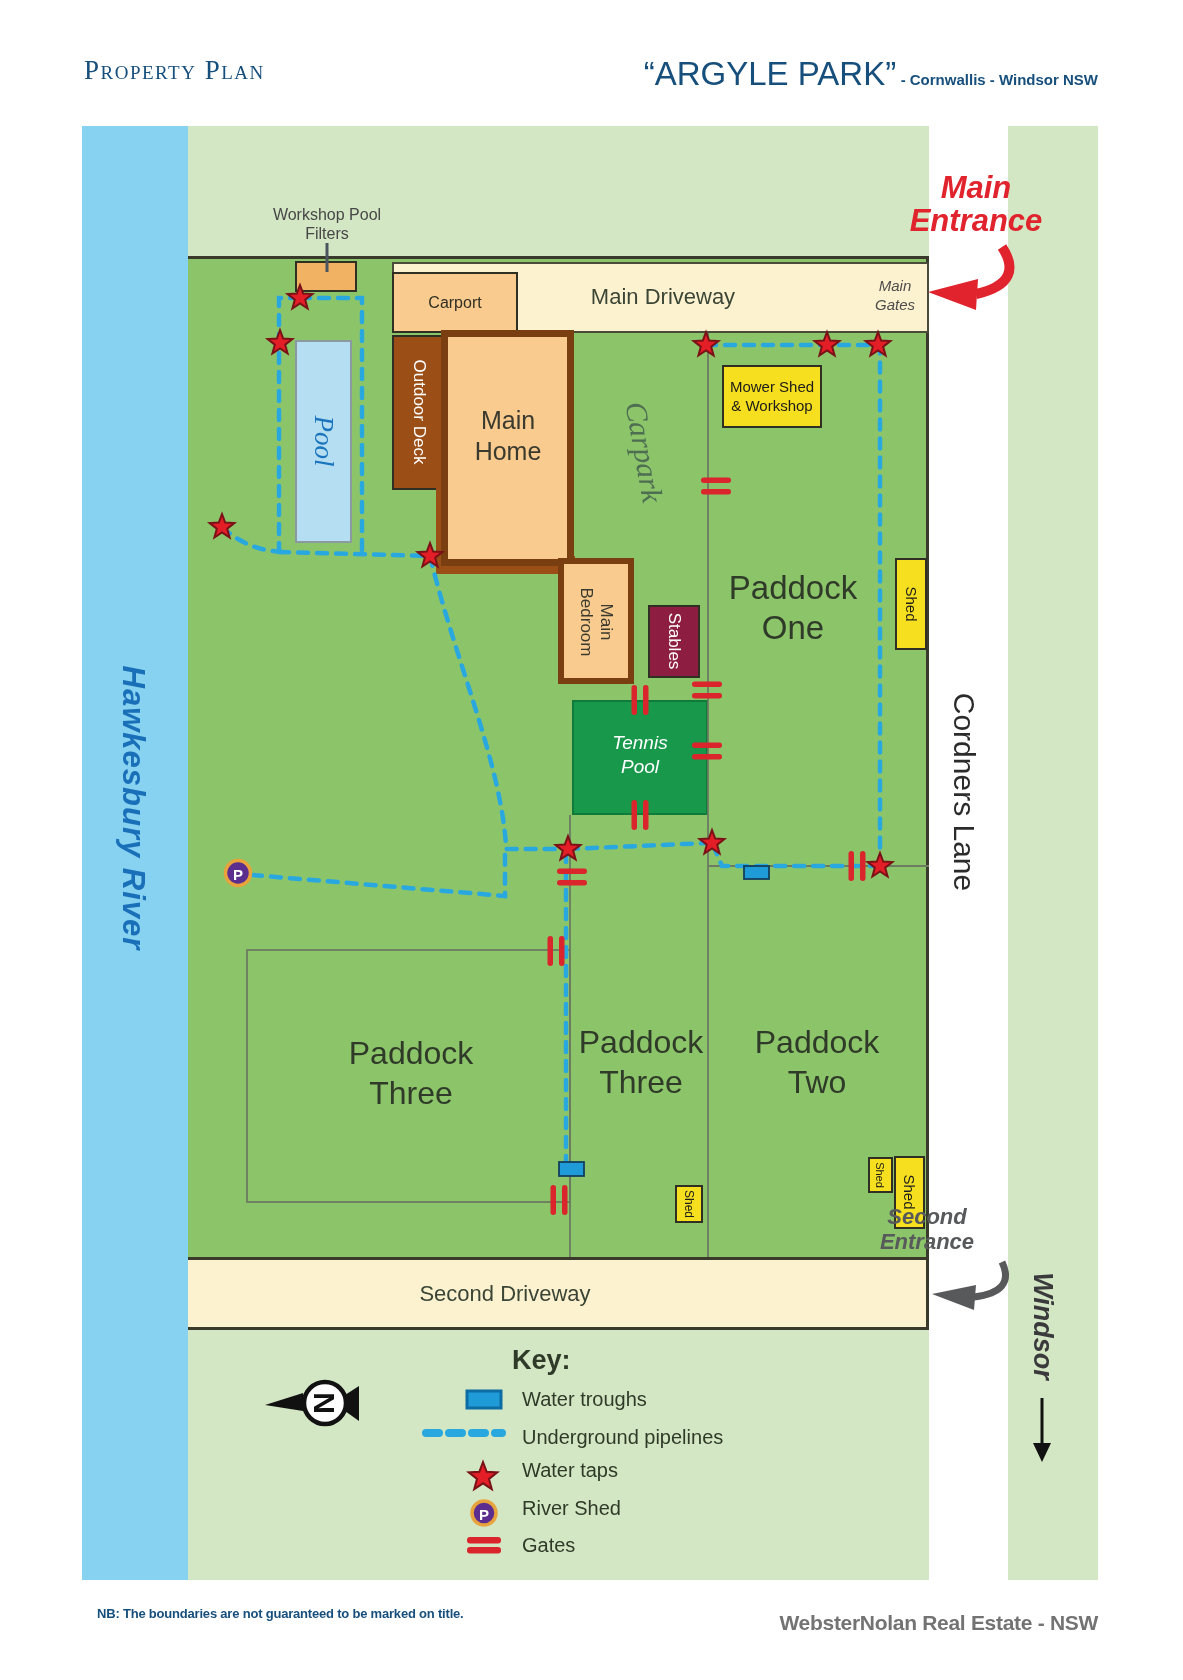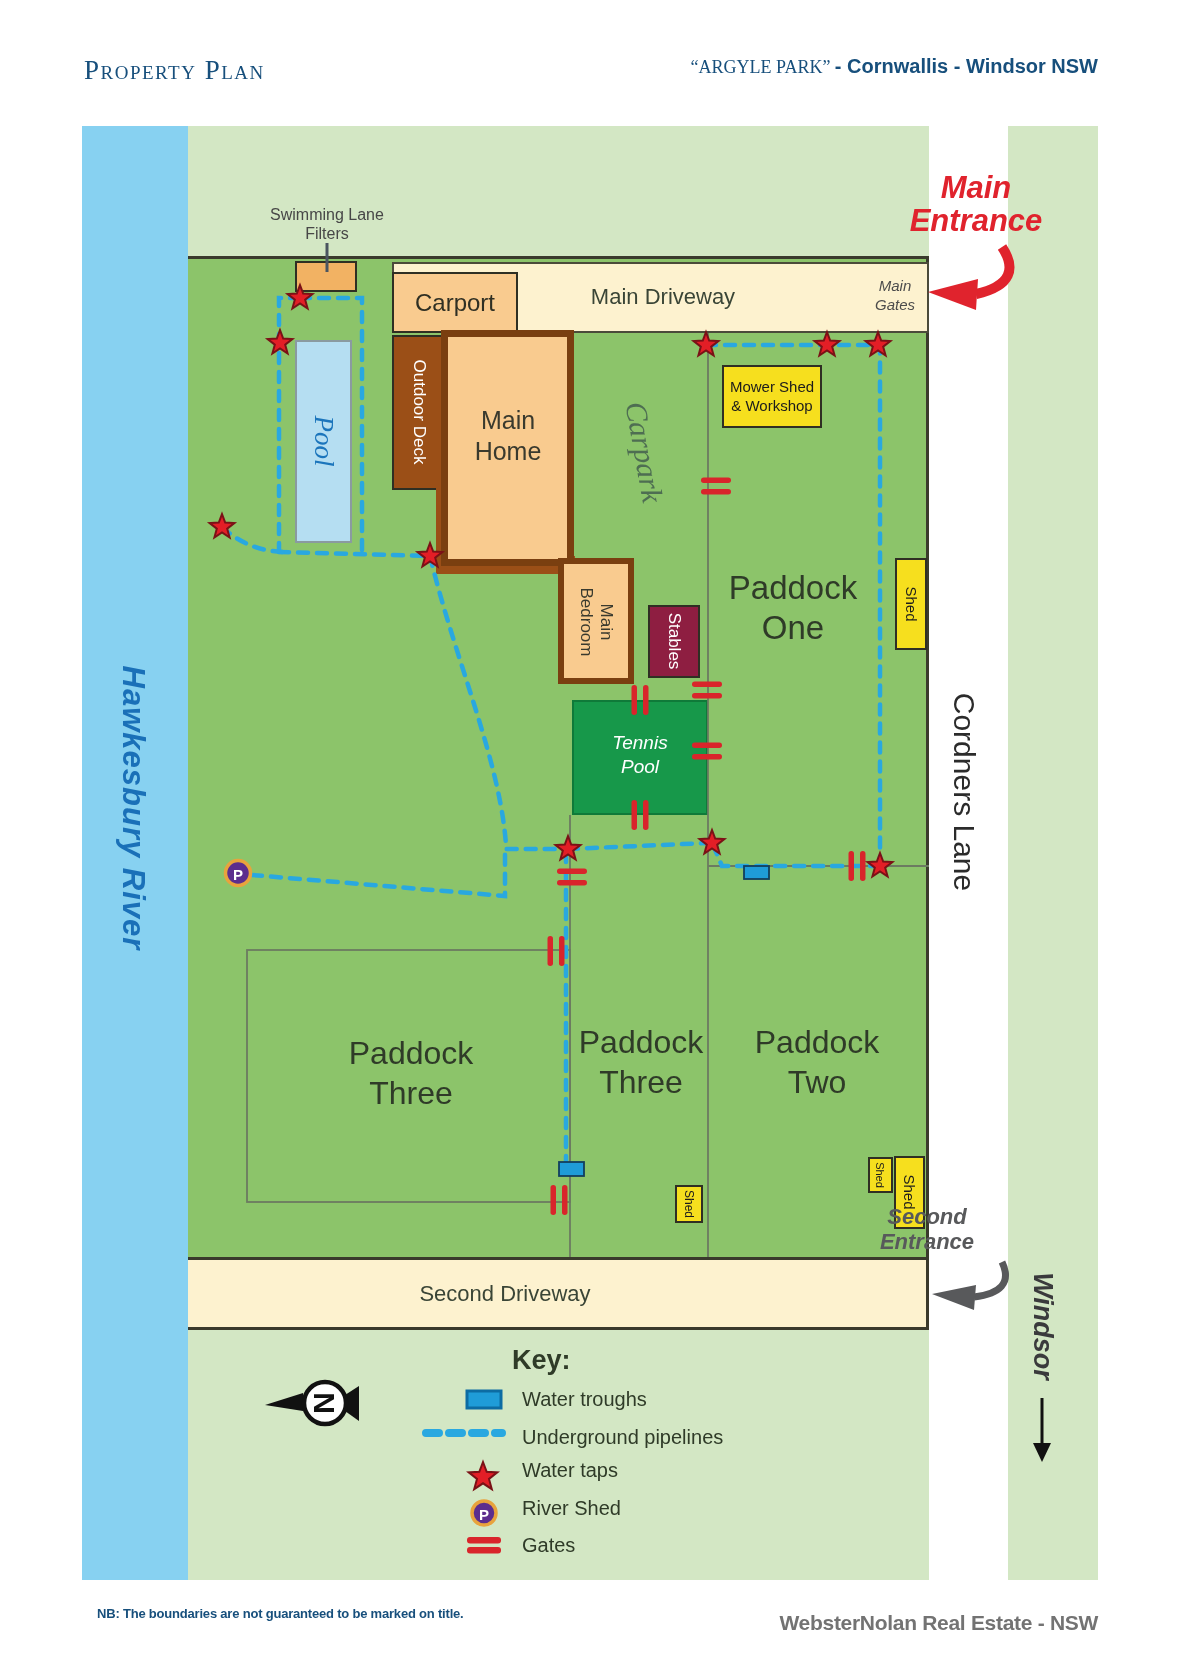--- a/index.html
+++ b/index.html
@@ -17,49 +17,49 @@
   .legend-label { font-size: 20px; color: #2f3b28; }
   .building-border { border: 2.5px solid #2f2f23; }
 </style>
 </head>
 <body>
 
 <div class="page">
 
   <div class="abs" style="left:84px; top:55px; font-family:'Liberation Serif',serif; font-variant:small-caps; font-size:27px; letter-spacing:1.5px; color:#174f7c;">Property Plan</div>
   <div class="abs" style="left:498px; top:55px; width:600px; text-align:right; color:#174f7c;">
-    <span style="font-family:Liberation Serif, serif; font-size:18px;">“ARGYLE PARK”</span>
-    <span style="font-size:20px; font-weight:bold;">- Cornwallis - Windsor NSW</span>
+    <span style="font-family:Liberation Sans, sans-serif; font-size:33px;">“ARGYLE PARK”</span>
+    <span style="font-size:15px; font-weight:bold;">- Cornwallis - Windsor NSW</span>
   </div>
 
   <div class="abs" style="left:82px; top:126px; width:106px; height:1454px; background:#87d1f1;"></div>
   <div class="abs" style="left:188px; top:126px; width:741px; height:1454px; background:#d3e7c4;"></div>
   <div class="abs" style="left:188px; top:256px; width:741px; height:1001px; background:#8cc46a; border-top:3px solid #3a3a2c; border-right:3px solid #3a3a2c;"></div>
   <div class="abs" style="left:188px; top:1257px; width:741px; height:73px; background:#fdf2cf; border-top:3px solid #3a3a2c; border-bottom:3px solid #3a3a2c; border-right:3px solid #3a3a2c;"></div>
   <div class="abs" style="left:1008px; top:126px; width:90px; height:1454px; background:#d3e7c4;"></div>
 
   <div class="rot90" style="left:133px; top:808px; font-size:31px; font-style:italic; font-weight:bold; color:#1a70b8; letter-spacing:1px;">Hawkesbury River</div>
   <div class="rot90" style="left:964px; top:792px; font-size:30px; color:#2b2b2b;">Cordners Lane</div>
   <div class="rot90" style="left:1042px; top:1326px; font-size:27px; font-weight:bold; font-style:italic; color:#3a3a3c;">Windsor</div>
 
   <div class="abs" style="left:392px; top:262px; width:537px; height:71px; background:#fdf2cf; border:2px solid #4b4b3a;"></div>
   <div class="center-abs" style="left:663px; top:297px; font-size:22px; color:#3a4536;">Main Driveway</div>
   <div class="center-abs" style="left:895px; top:295px; font-size:15px; font-style:italic; color:#4c4c4c; line-height:19px;">
     <span style="display:block;">Main</span>
     <span style="display:block;">Gates</span>
   </div>
 
   <div class="center-abs" style="left:327px; top:224px; font-size:16px; color:#474747; line-height:19px;">
-    <span style="display:block;">Swimming Lane</span>
+    <span style="display:block;">Workshop Pool</span>
     <span style="display:block;">Filters</span>
   </div>
   <div class="abs building-border" style="left:295px; top:261px; width:62px; height:31px; background:#f2b263;"></div>
 
   <div class="abs building-border" style="left:392px; top:272px; width:126px; height:61px; background:#f9cb8f;"></div>
-  <div class="center-abs" style="left:455px; top:303px; font-size:24px; color:#2f2f23;">Carport</div>
+  <div class="center-abs" style="left:455px; top:303px; font-size:16px; color:#2f2f23;">Carport</div>
 
   <div class="abs" style="left:295px; top:340px; width:57px; height:203px; background:#b5def2; border:2.5px solid #8a9aa0;"></div>
   <div class="rot90" style="left:323px; top:441px; font-family:'Liberation Serif',serif; font-style:italic; font-size:27px; color:#1b75bc;">Pool</div>
 
   <div class="abs" style="left:392px; top:335px; width:55px; height:155px; background:#9b4f17; border:2px solid #2f2f23;"></div>
   <div class="rot90" style="left:419px; top:412px; font-size:17px; color:#ffffff;">Outdoor Deck</div>
 
   <div class="abs" style="left:436px; top:488px; width:14px; height:80px; background:#9b4f17;"></div>
   <div class="abs" style="left:436px; top:556px; width:139px; height:18px; background:#9b4f17;"></div>
 

